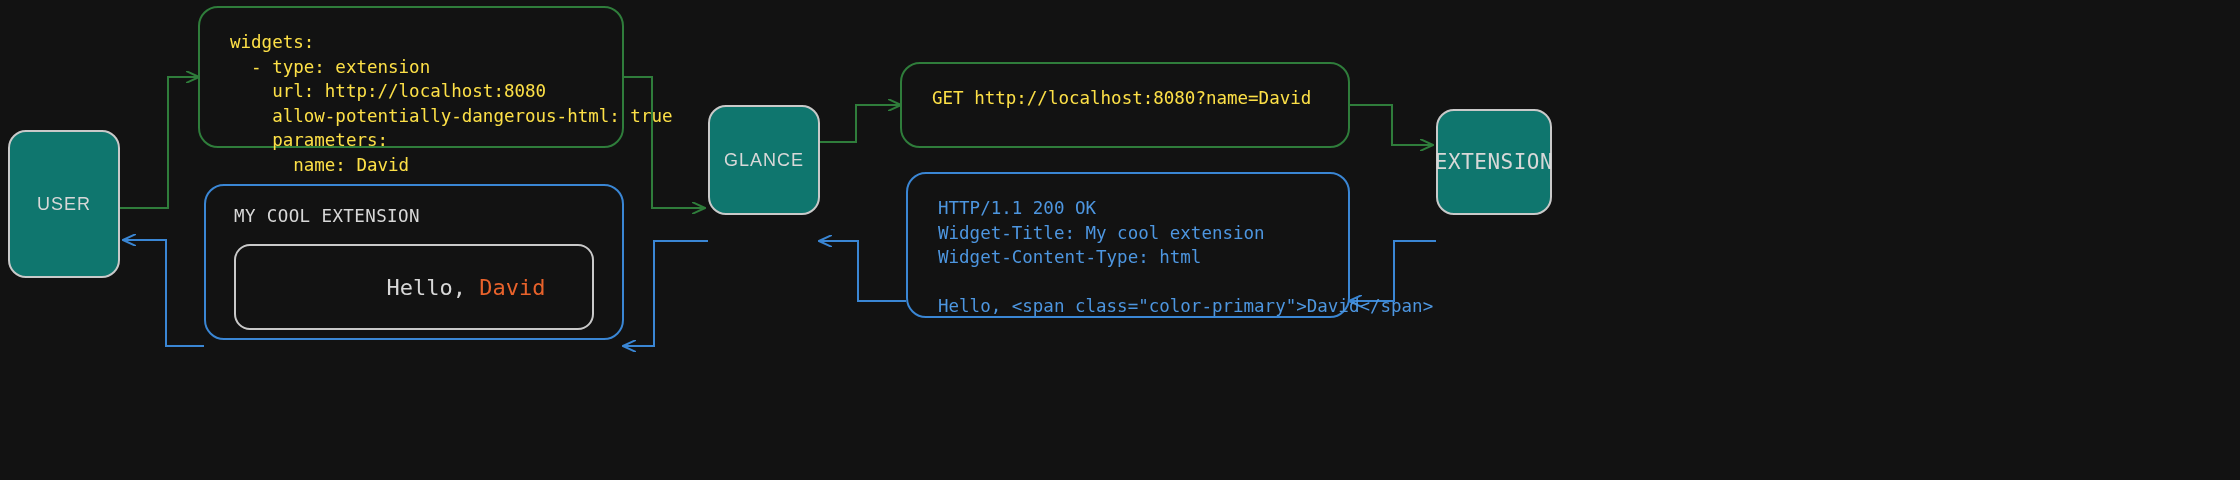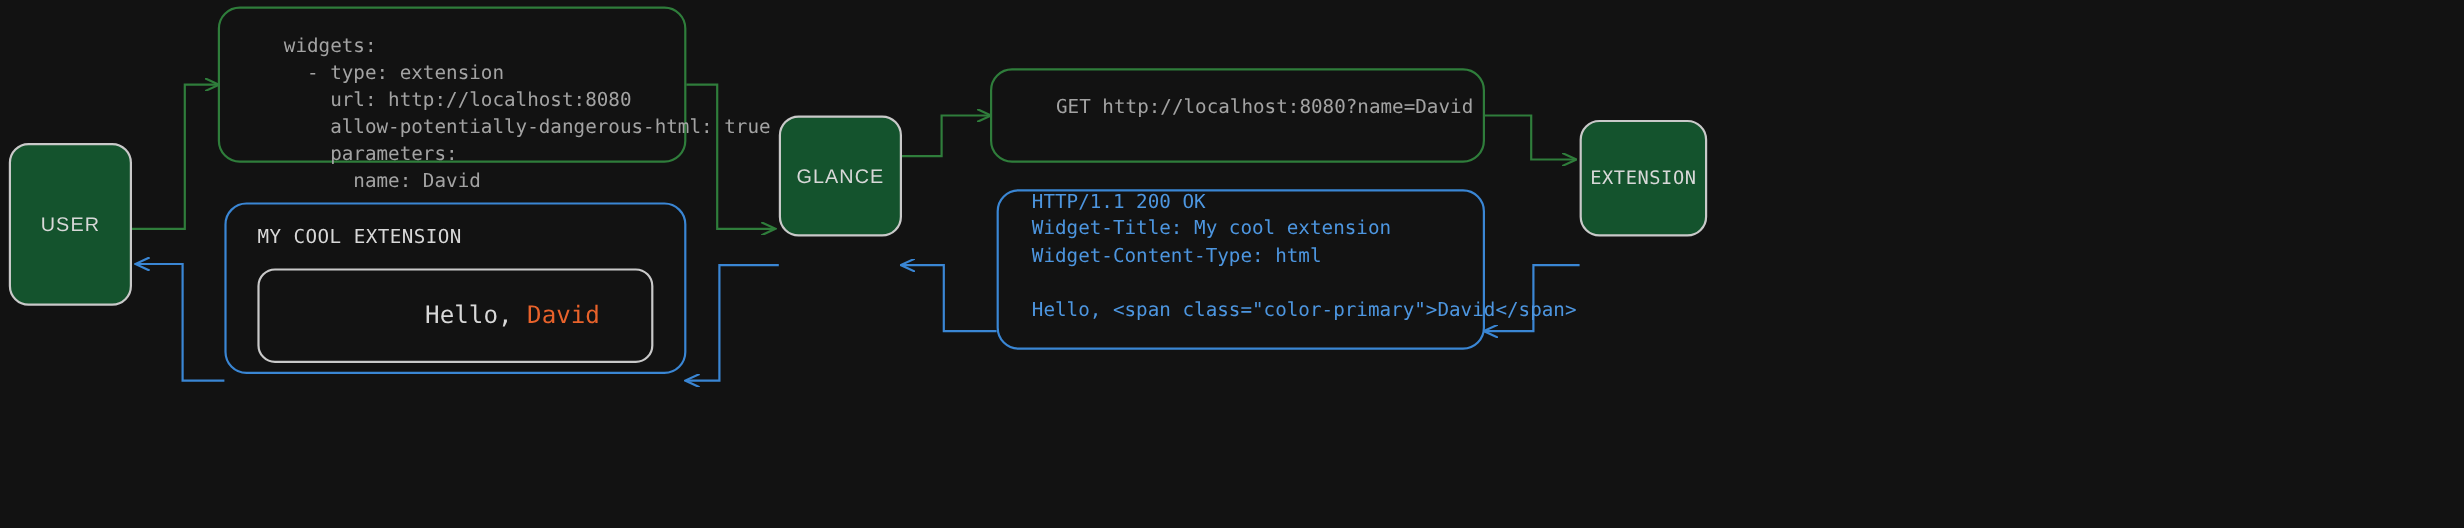--- a/index.html
+++ b/index.html
@@ -20,59 +20,59 @@
     left: 0; top: 0;
     width: 2240px;
     height: 480px;
     pointer-events: none;
   }
   .node {
     position: absolute;
     box-sizing: border-box;
     border: 2px solid #c9c9c9;
     border-radius: 18px;
-    background: #14532d;
+    background: #0f766e;
     display: flex;
     align-items: center;
     justify-content: center;
   }
   .node-label {
     color: #d8d8d8;
     font-size: 17px;
     letter-spacing: 0.5px;
     white-space: nowrap;
   }
   .node-label.sans {
     font-family: "Liberation Sans", "DejaVu Sans", sans-serif;
     font-size: 18px;
     letter-spacing: 1px;
   }
   .node-label.mono {
     font-family: "DejaVu Sans Mono", "Liberation Mono", monospace;
-    font-size: 17px;
+    font-size: 21px;
     letter-spacing: 0.5px;
   }
   .panel {
     position: absolute;
     box-sizing: border-box;
     border-radius: 20px;
     background: #121212;
     border: 2px solid #2f7d3b;
     padding: 22px 30px;
   }
   .panel.green { border-color: #2f7d3b; }
   .panel.blue  { border-color: #3a86d4; }
   .code {
     margin: 0;
     font-family: "DejaVu Sans Mono", "Liberation Mono", monospace;
     font-size: 17.5px;
     line-height: 24.5px;
     white-space: pre;
   }
-  .code.green { color: #a3a3a3; margin-left: 28px; }
+  .code.green { color: #fde047; }
   .code.blue  { color: #4d96e0; }
   .widget-title {
     color: #d8d8d8;
     font-family: "DejaVu Sans Mono", "Liberation Mono", monospace;
     font-size: 17.5px;
     letter-spacing: 0.4px;
     margin: 0 0 18px 0;
     white-space: pre;
   }
   .widget-inner {
@@ -143,21 +143,21 @@
     url: http://localhost:8080
     allow-potentially-dangerous-html: true
     parameters:
       name: David</pre>
   </div>
 
   <div class="panel green" style="left:900px; top:62px; width:450px; height:86px; display:flex; align-items:flex-start;">
     <pre class="code green">GET http://localhost:8080?name=David</pre>
   </div>
 
-  <div class="panel blue" style="left:906px; top:172px; width:444px; height:146px; display:flex; align-items:flex-end;">
+  <div class="panel blue" style="left:906px; top:172px; width:444px; height:146px; display:flex; align-items:flex-start;">
     <pre class="code blue">HTTP/1.1 200 OK
 Widget-Title: My cool extension
 Widget-Content-Type: html
 
 Hello, &lt;span class="color-primary"&gt;David&lt;/span&gt;</pre>
   </div>
 
   <div class="panel blue" style="left:204px; top:172px; width:420px; height:156px; padding:20px 28px;margin-top:12px;">
     <div style="width:100%;">
       <div class="widget-title">MY COOL EXTENSION</div>

